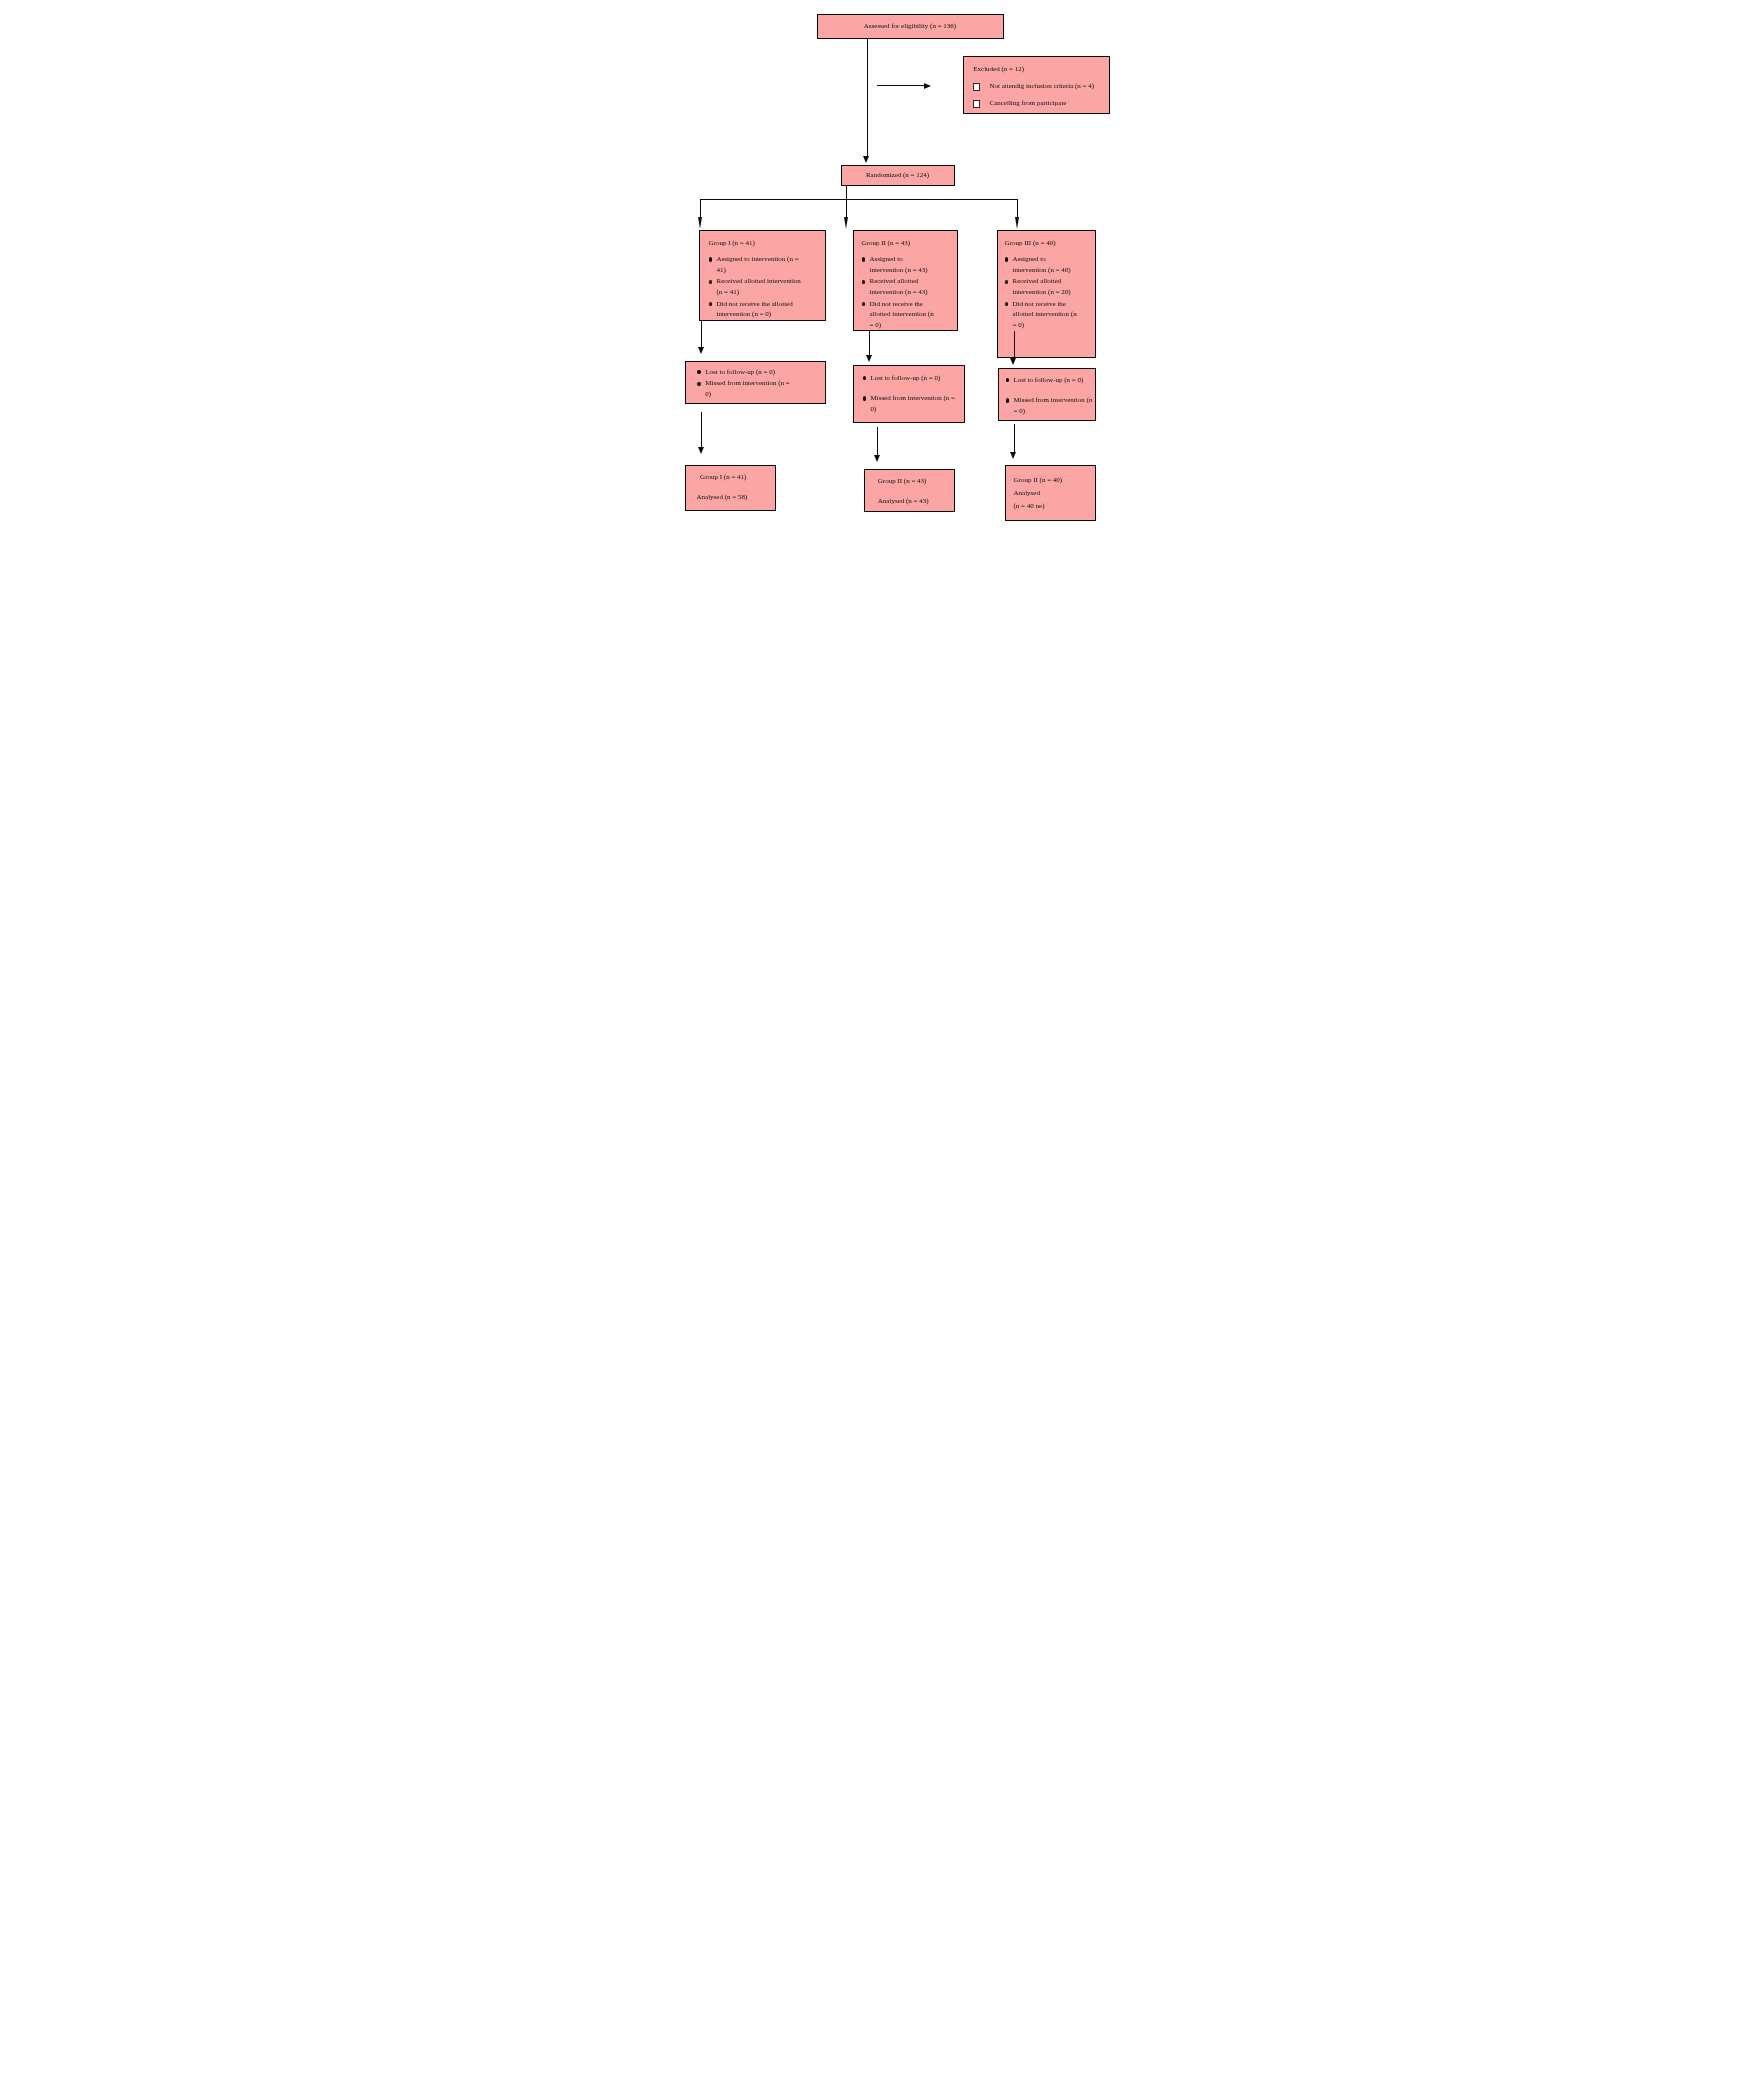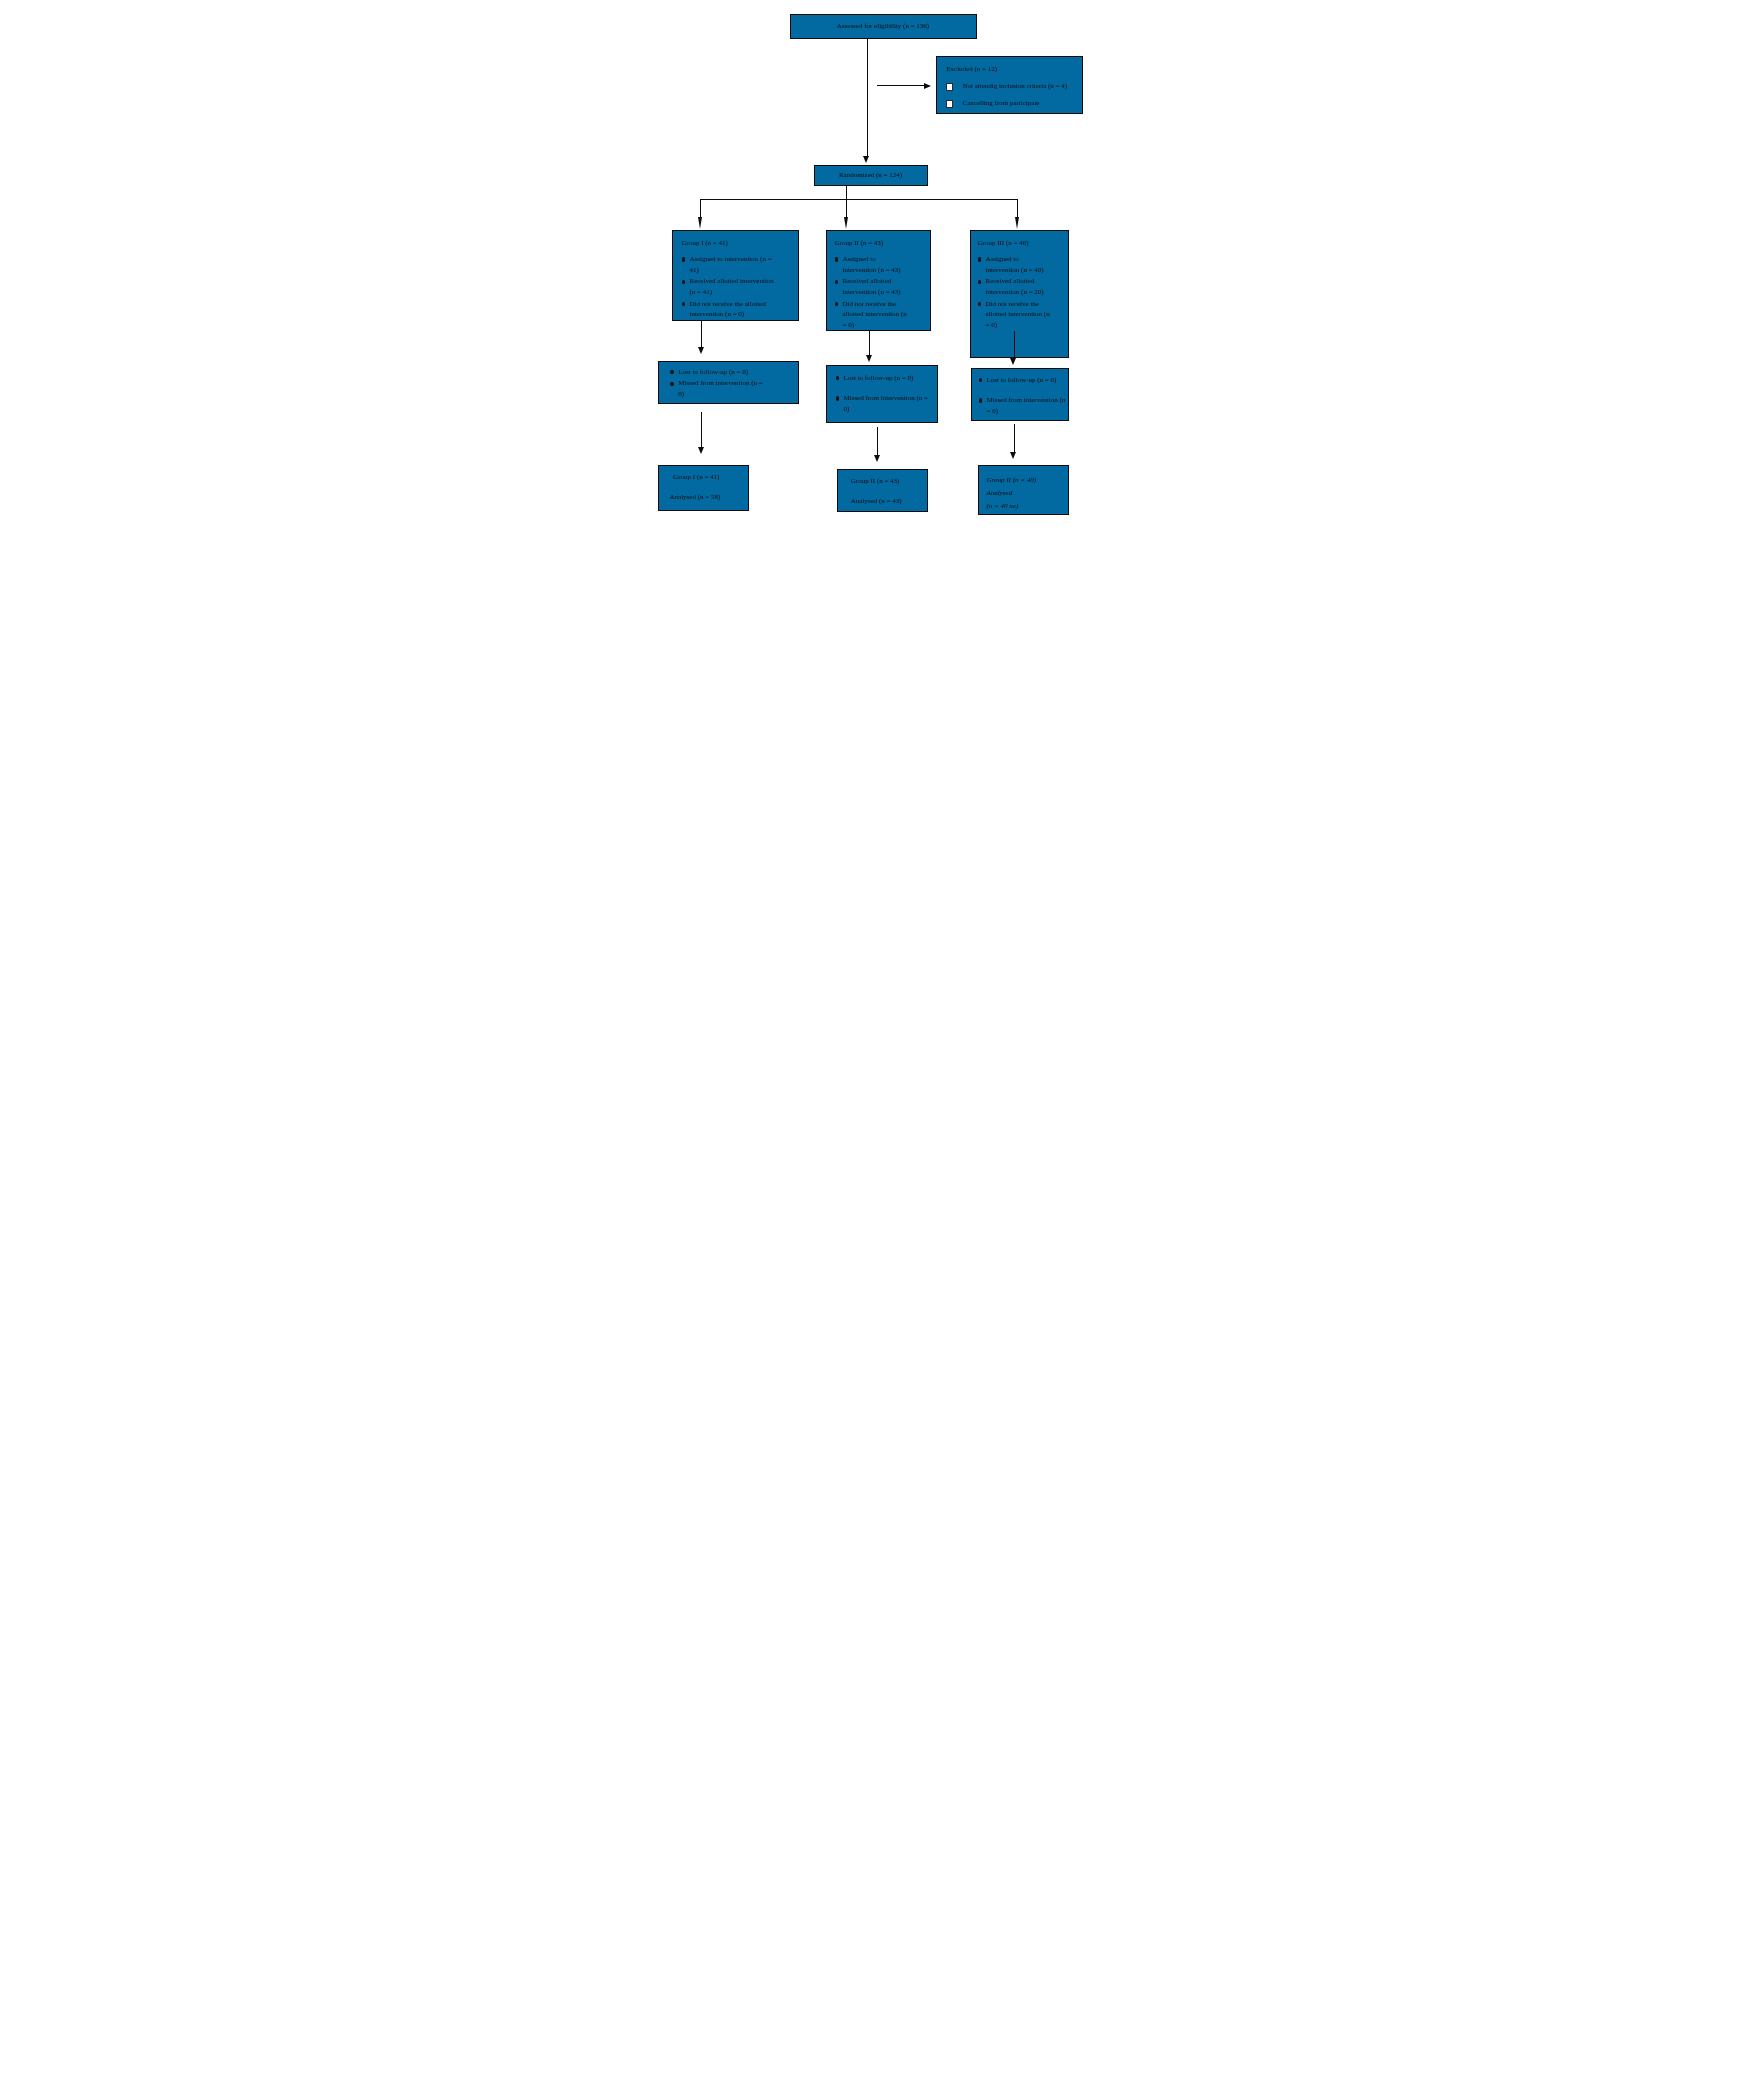--- a/index.html
+++ b/index.html
@@ -8,24 +8,25 @@
     width:436px;height:524px;
     margin:0 auto;
     background:#ffffff;
     font-family:"Liberation Serif","DejaVu Serif",serif;
     color:#0e0e0e;
     font-size:7px;
     line-height:10.7px;
   }
   .box{
     position:absolute;
-    background:#0369a1;
+    background:#fca5a5;
     border:1.3px solid #0c0c0c;
     box-sizing:border-box;
     overflow:hidden;
+    margin-left:27px;
   }
   .center{
     display:flex;align-items:center;justify-content:center;text-align:center;
   }
   
   .brow{display:flex;margin-bottom:0.9px;}
   .dot{
     flex:0 0 auto;width:3.6px;height:4.4px;border-radius:50%;
     background:#101010;margin:3.1px 4.4px 0 0;
   }
@@ -71,21 +72,21 @@
   #lost1{left:5.3px;top:361px;width:141px;height:43px;padding:4.9px 2.7px 0 11.5px;}
   #lost2{left:173px;top:365px;width:112px;height:58px;padding:6.7px 1.8px 0 9px;}
   #lost3{left:318px;top:368px;width:98px;height:53px;padding:5.8px 0.9px 0 7px;}
   #lost1 .btext{max-width:87px;}
   #lost2 .btext,#lost3 .btext{max-width:85px;}
   #lost2 .brow.gap,#lost3 .brow.gap{margin-top:9.8px;}
 
   .abox .line{display:block;}
   #analysed1{left:5.3px;top:465px;width:91px;height:46px;padding:5.8px 2.7px 0 10.7px;}
   #analysed2{left:184px;top:469px;width:91px;height:43px;padding:6.2px 2.7px 0 13.3px;}
-  #analysed3{left:325px;top:465px;width:91px;height:50px;padding:8px 2.7px 0 8px;font-style:italic;}
+  #analysed3{left:325px;top:465px;width:91px;height:56px;padding:8px 2.7px 0 8px;}
   #analysed1 .line:first-child{padding-left:3.6px;}
   #analysed1 .line.gap,#analysed2 .line.gap{margin-top:9px;}
   #analysed3 .line{line-height:13px;}
 </style>
 </head>
 <body>
 
 <div id="canvas">
 
   <div id="assessed" class="box center">

